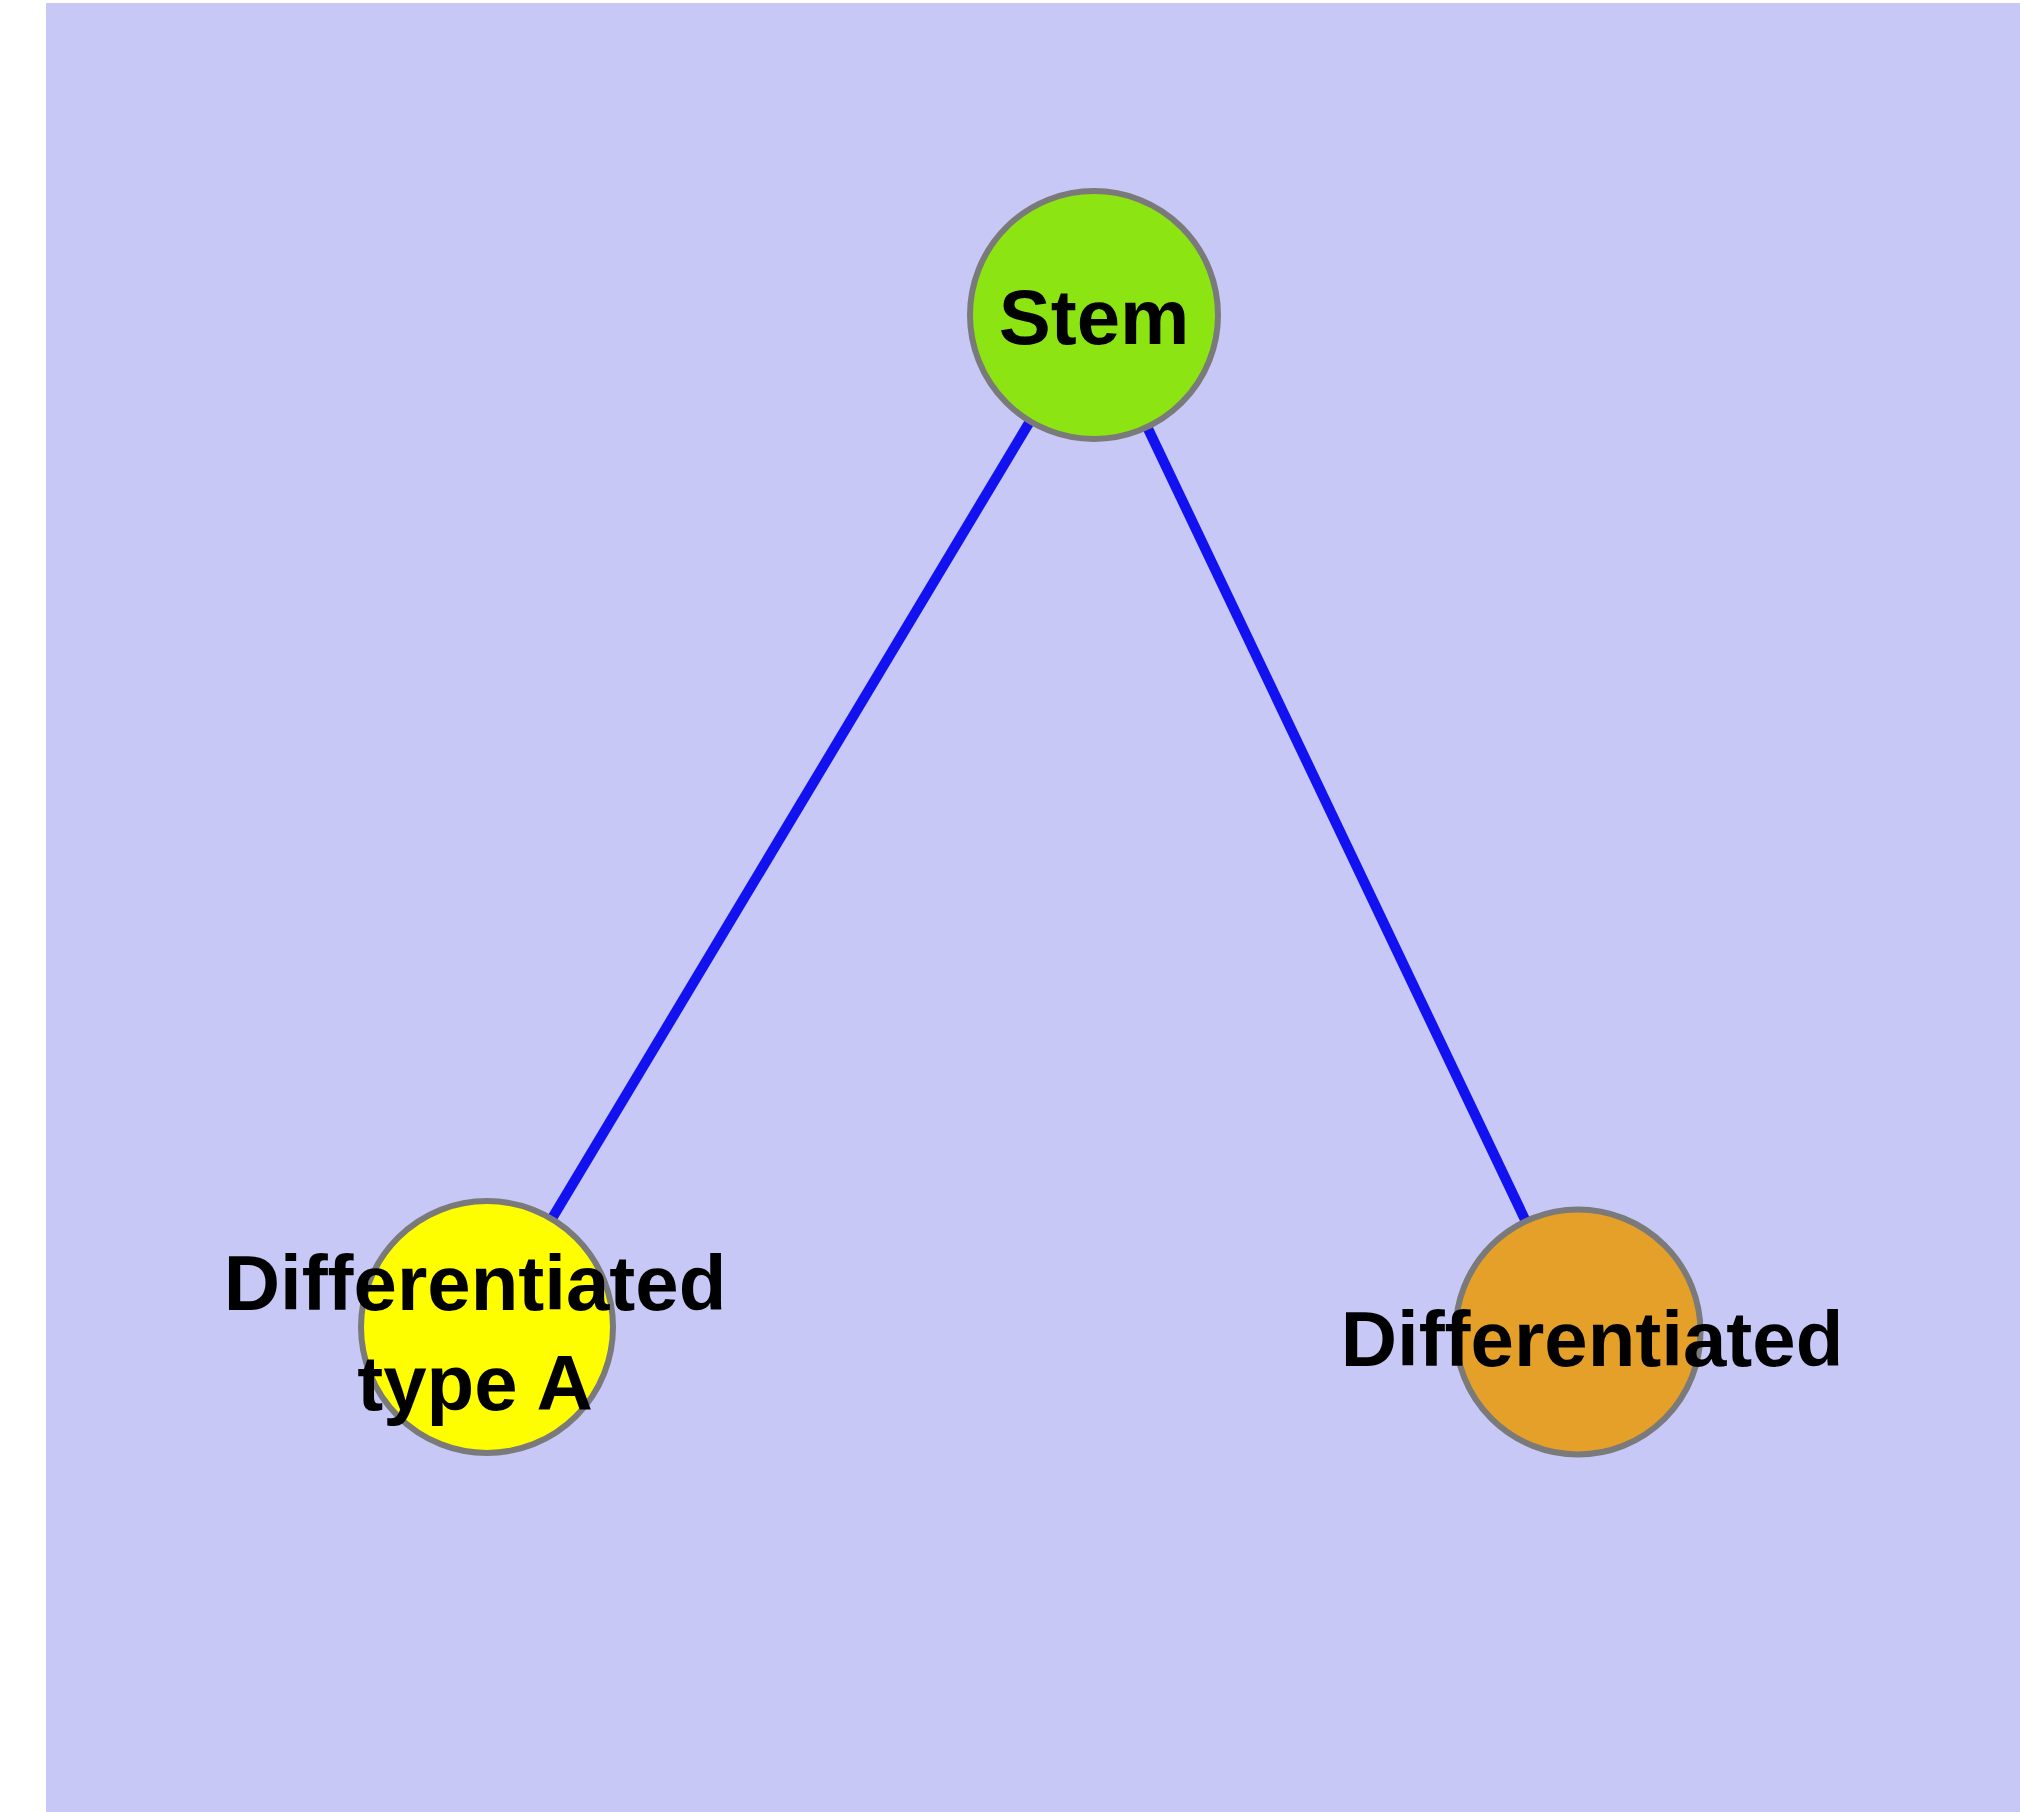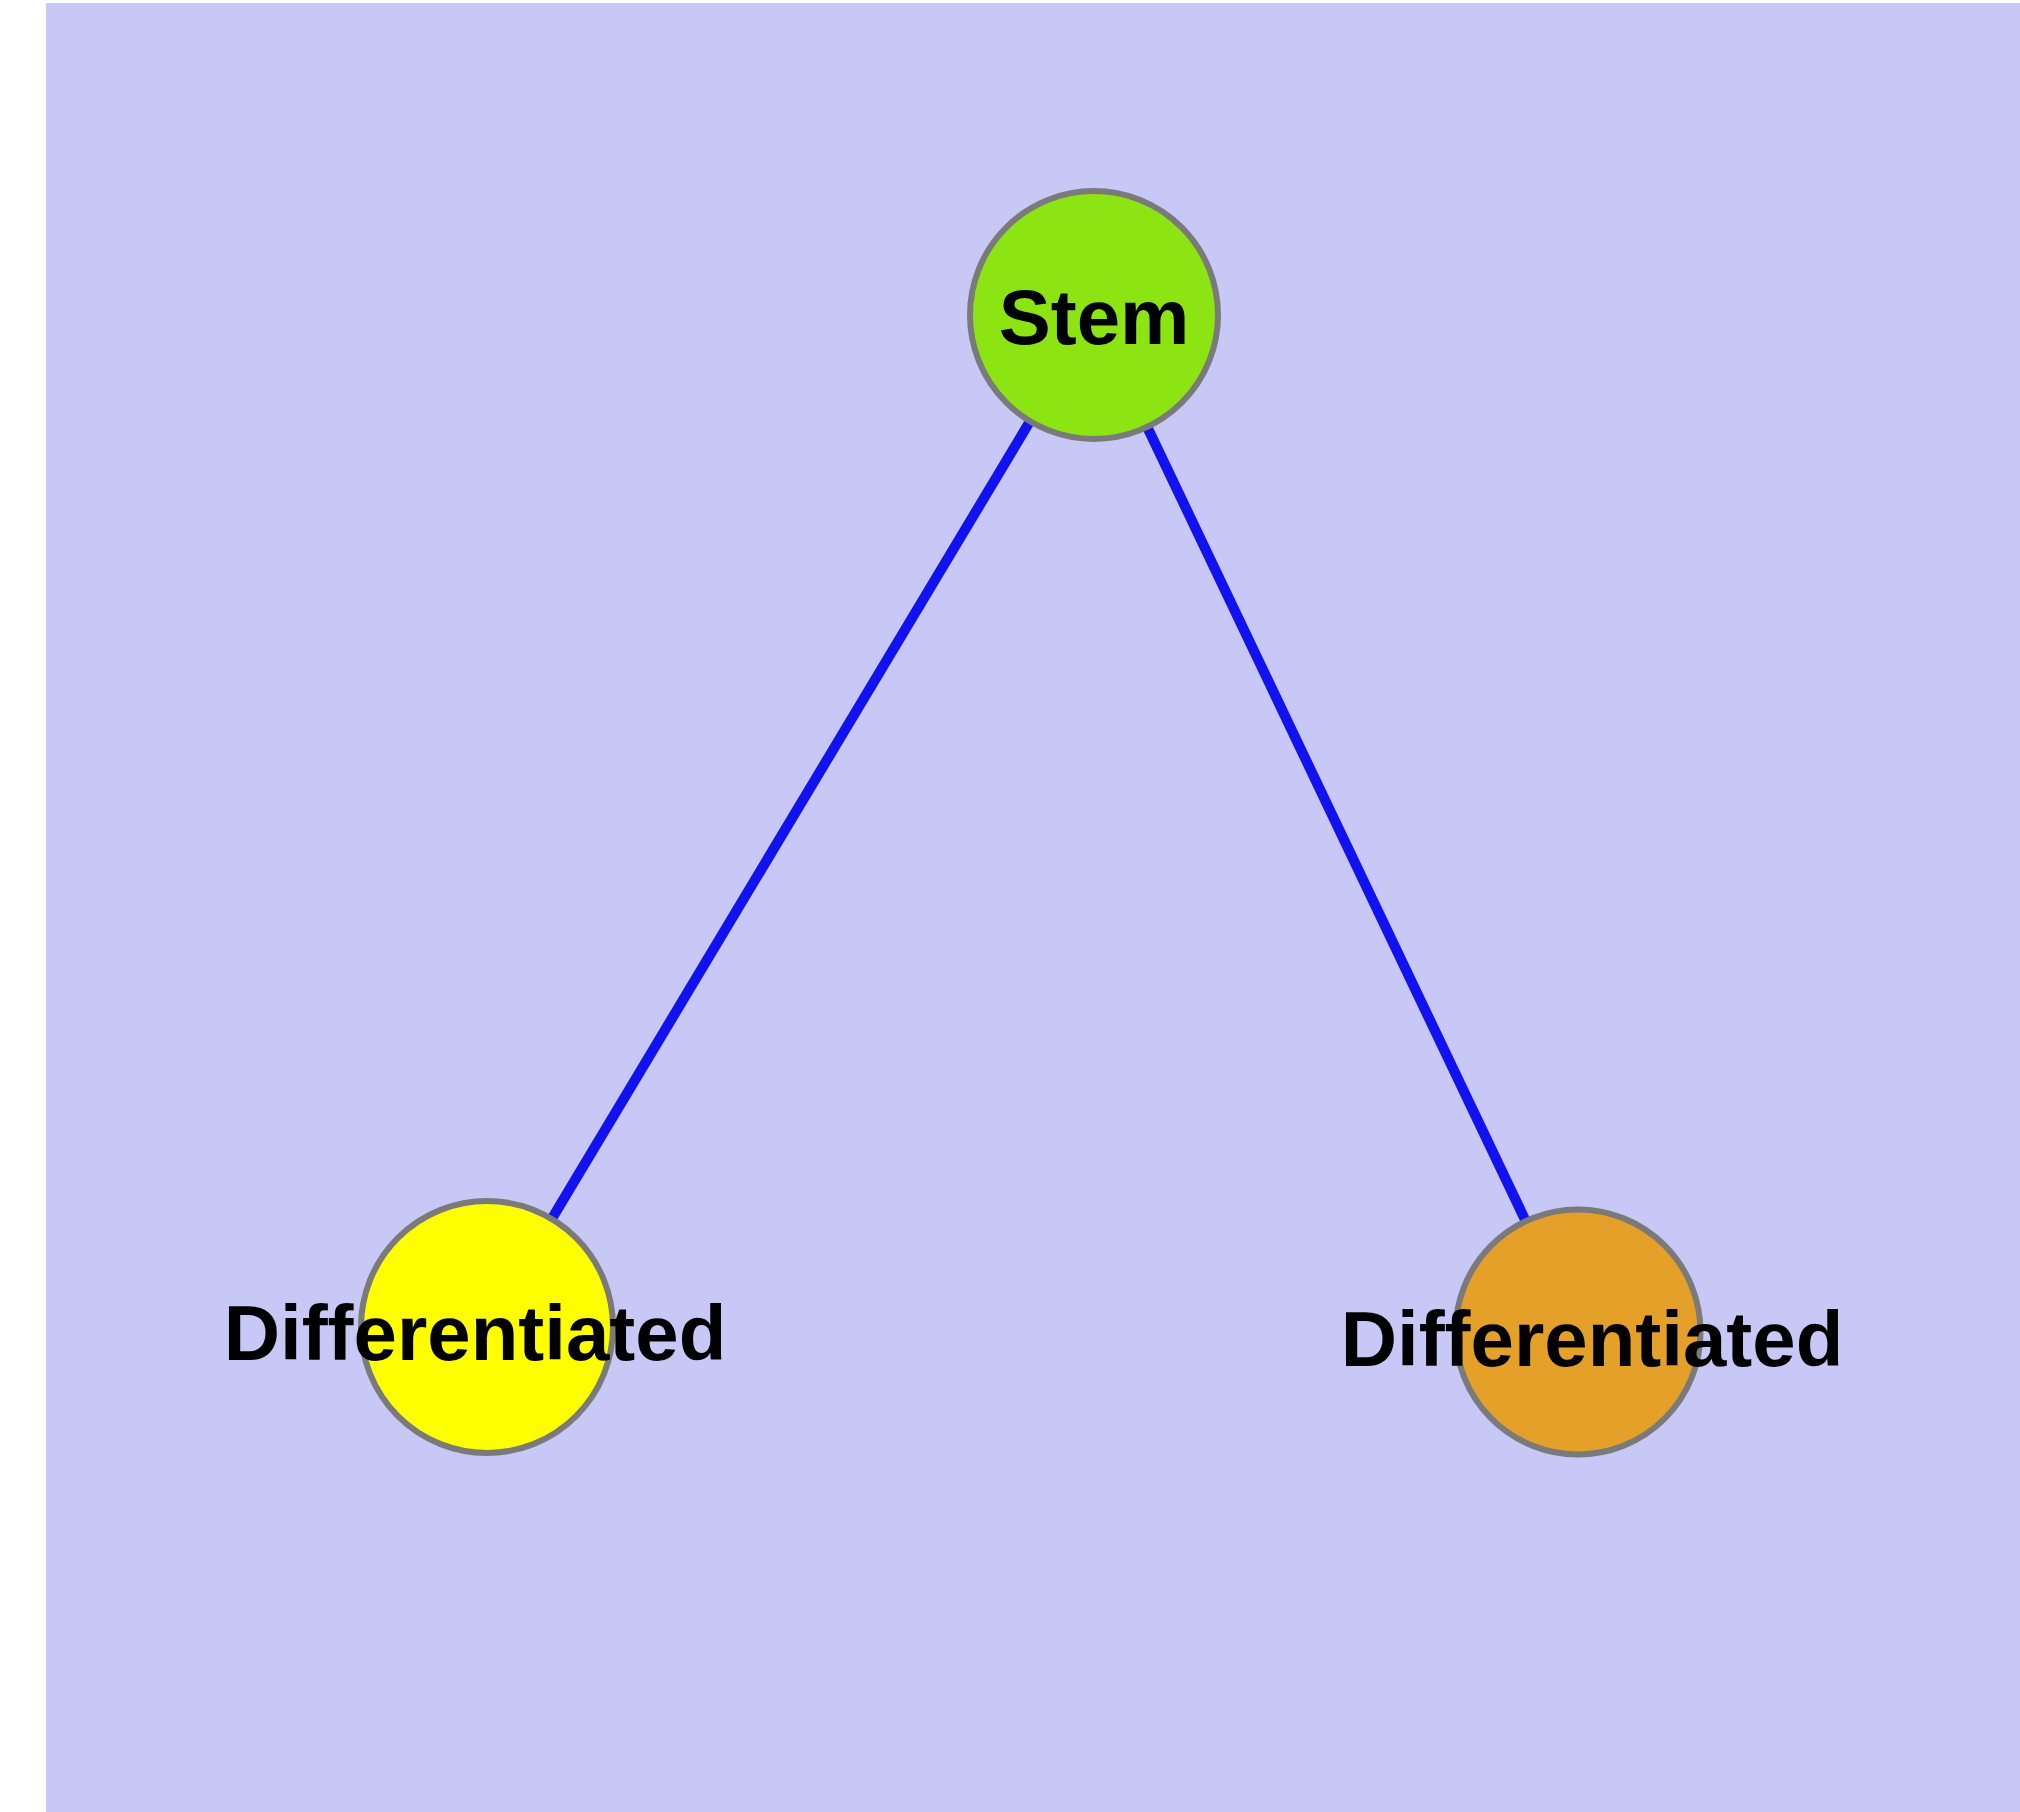--- a/index.html
+++ b/index.html
@@ -68,20 +68,21 @@
       </svg>
     <div>
         <div class="node" style="left: 1048px; top: 312px; width: 254px; height: 254px; background: rgb(140, 229, 18); border: 6px solid rgb(122, 122, 122);"></div>
         <div class="node" style="left: 441px; top: 1324px; width: 258px; height: 258px; background: rgb(254, 254, 0); border: 6px solid rgb(122, 122, 122);"></div>
         <div class="node" style="left: 1532px; top: 1329px; width: 251px; height: 251px; background: rgb(229, 160, 42); border: 6px solid rgb(122, 122, 122);"></div>
         <div class="node-label" style="left: 1048px; top: 315px;">
           <span class="label-line">Stem</span>
         </div>
         <div class="node-label" style="left: 429px; top: 1331px;">
           <span class="label-line">Differentiated</span>
+          <span class="label-line">type A</span>
         </div>
         <div class="node-label" style="left: 1546px; top: 1337px;">
           <span class="label-line">Differentiated</span>
         </div>
       </div>
   </div>
 </div>
 
 
 </body></html>

